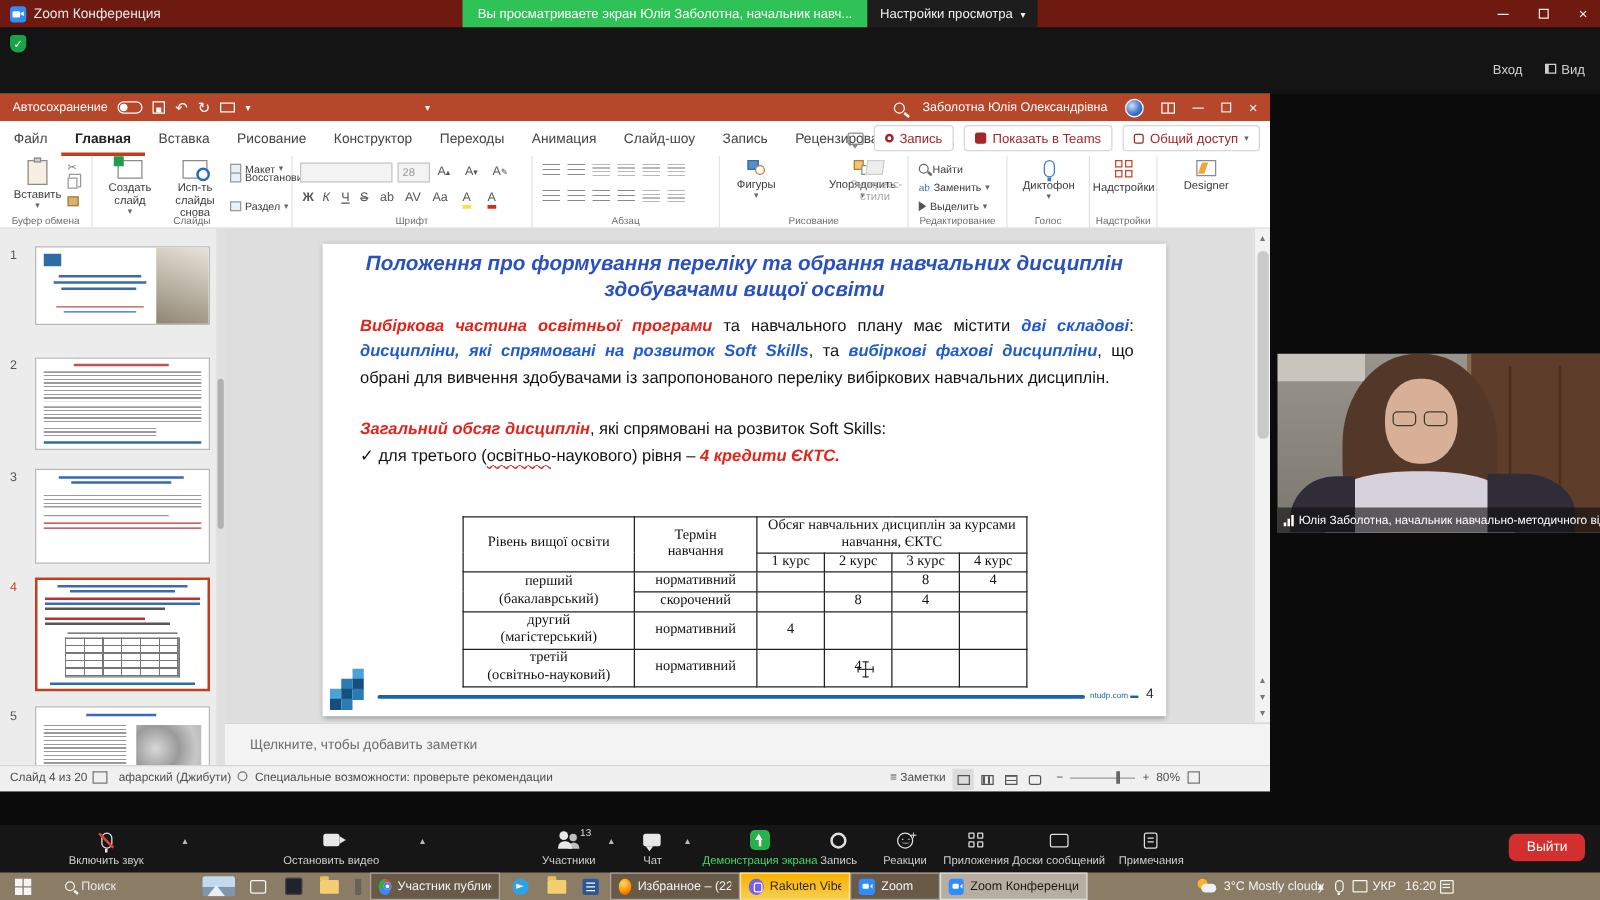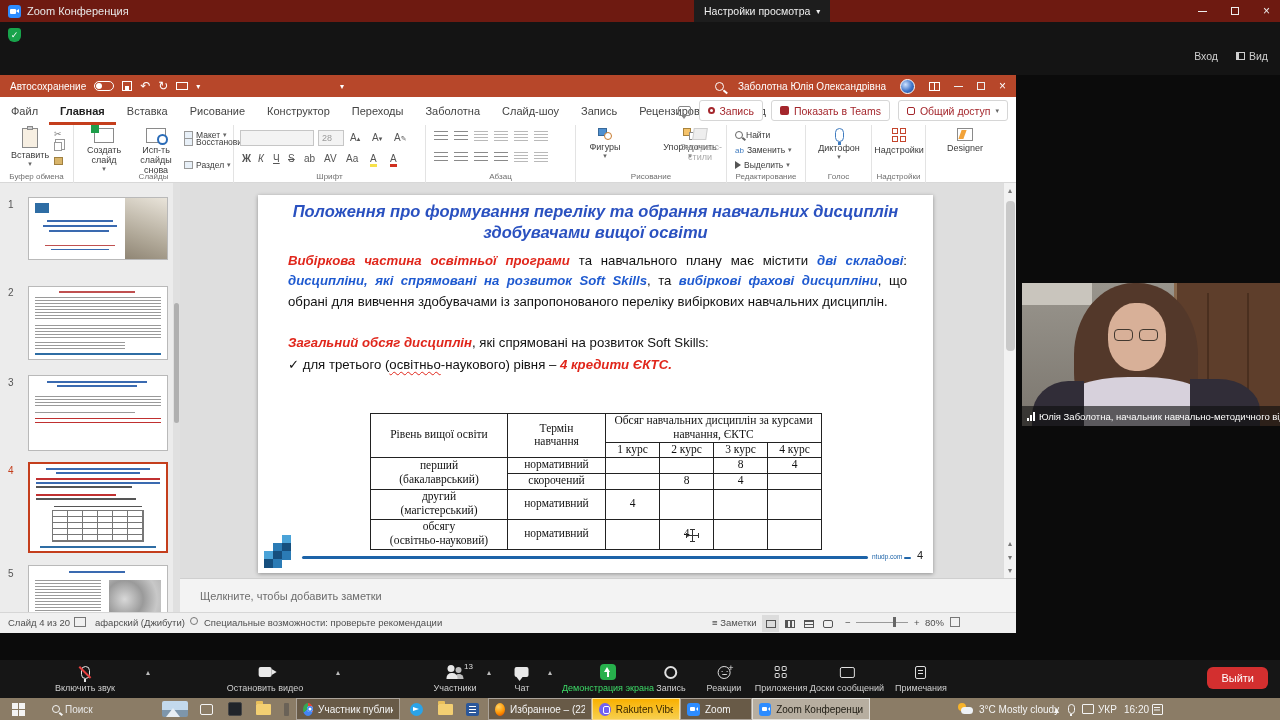--- a/index.html
+++ b/index.html
@@ -217,20 +217,23 @@
 <body>
 
 <div class="screen">
 
   <div class="zm-title">
     <div class="zm-appicon">
         <i></i>
         <em></em>
       </div>
     <span>Zoom Конференция</span>
+    <div class="zm-banner">
+      <span>Вы просматриваете экран Юлія Заболотна, начальник навч...</span>
+    </div>
     <div class="zm-viewset">
       <span>Настройки просмотра</span>
       <span style="font-size:8px;">▾</span>
     </div>
     <div class="winbtns">
       <span class="wb-min"></span>
       <span class="wb-res"></span>
       <span class="wb-x">×</span>
     </div>
   </div>
@@ -277,21 +280,21 @@
       </div>
     </div>
 
     <div class="ppt-tabs">
       <span class="tab">Файл</span>
       <span class="tab active">Главная</span>
       <span class="tab">Вставка</span>
       <span class="tab">Рисование</span>
       <span class="tab">Конструктор</span>
       <span class="tab">Переходы</span>
-      <span class="tab">Заболотна</span>
+      <span class="tab">Анимация</span>
       <span class="tab">Слайд-шоу</span>
       <span class="tab">Запись</span>
       <span class="tab">Рецензирование</span>
       <span class="tab">Вид</span>
       <span class="tab">Справка</span>
       <div class="tabs-right">
         <span class="ic-comm">
             <i></i>
           </span>
         <span class="pill">
@@ -557,21 +560,21 @@
           </tr>
           <tr>
             <td style="height:30px;"><span>другий</span><br><span>(магістерський)</span></td>
             <td>нормативний</td>
             <td>4</td>
                 <td></td>
                 <td></td>
                 <td></td>
           </tr>
           <tr>
-            <td style="height:30px;"><span>обсягу</span><br><span>(освітньо-науковий)</span></td>
+            <td style="height:30px;"><span>третій</span><br><span>(освітньо-науковий)</span></td>
             <td>нормативний</td>
             <td></td>
                 <td>4</td>
                 <td></td>
                 <td></td>
           </tr>
         </tbody>
           </table>
         <div class="logo">
           <i style="left:18px;top:0;background:#4aa3d8;"></i>

